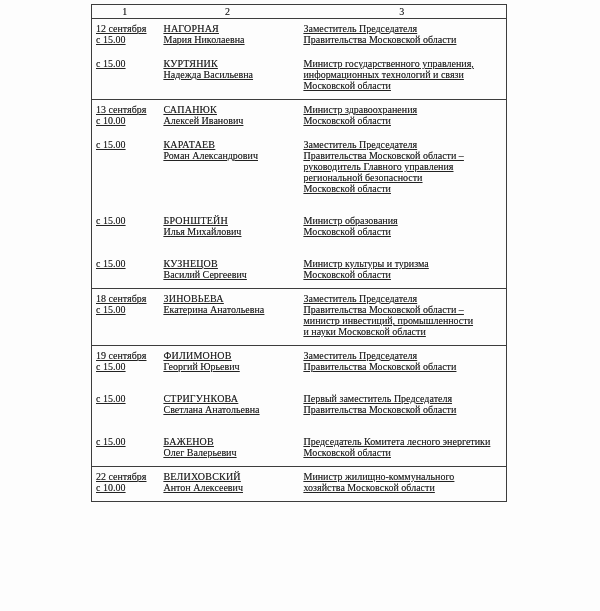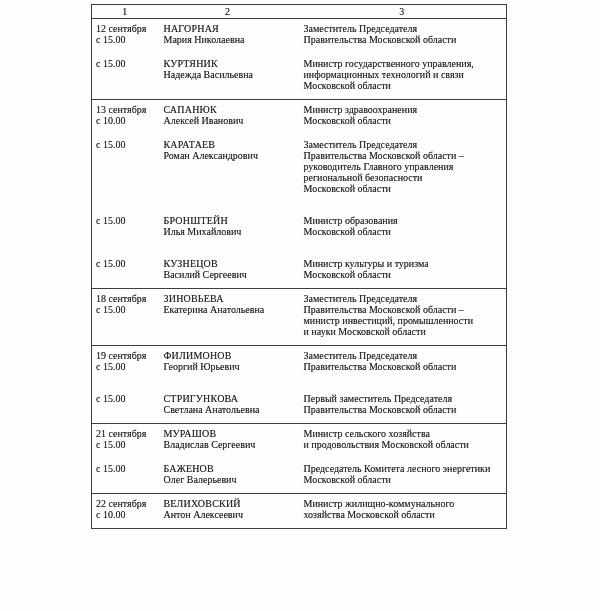--- a/index.html
+++ b/index.html
@@ -48,20 +48,21 @@
     text-align: center;
     padding: 0;
     height: 13px;
     line-height: 12px;
   }
   tbody td {
     border-left-width: 1px;
     border-right-width: 1px;
     vertical-align: top;
     padding: 0 3px 0 4px;
+    text-decoration: underline;
   }
   tbody td.cell-name, tbody td.cell-title { padding-left: 6px; }
   tr.group-start td { border-top-width: 1px; padding-top: 4px; }
   tr.entry-next td  { padding-top: 13px; }
   tr.group-end td   { padding-bottom: 8px; }
   .surname { letter-spacing: 0.2px; }
   .line { white-space: nowrap; }
 </style>
 </head>
 <body>
@@ -202,34 +203,20 @@
             </td>
             <td class="cell-name">
               <div class="line surname">СТРИГУНКОВА</div>
               <div class="line">Светлана Анатольевна</div>
             </td>
             <td class="cell-title">
               <div class="line">Первый заместитель Председателя</div>
               <div class="line">Правительства Московской области</div>
             </td>
           </tr>
-          <tr class="group-start ">
-            <td class="cell-date">
-              <div class="line">21 сентября</div>
-              <div class="line">с 15.00</div>
-            </td>
-            <td class="cell-name">
-              <div class="line surname">МУРАШОВ</div>
-              <div class="line">Владислав Сергеевич</div>
-            </td>
-            <td class="cell-title">
-              <div class="line">Министр сельского хозяйства</div>
-              <div class="line">и продовольствия Московской области</div>
-            </td>
-          </tr>
           <tr class="entry-next group-end">
             <td class="cell-date">
               <div class="line">с 15.00</div>
             </td>
             <td class="cell-name">
               <div class="line surname">БАЖЕНОВ</div>
               <div class="line">Олег Валерьевич</div>
             </td>
             <td class="cell-title">
               <div class="line">Председатель Комитета лесного энергетики</div>

